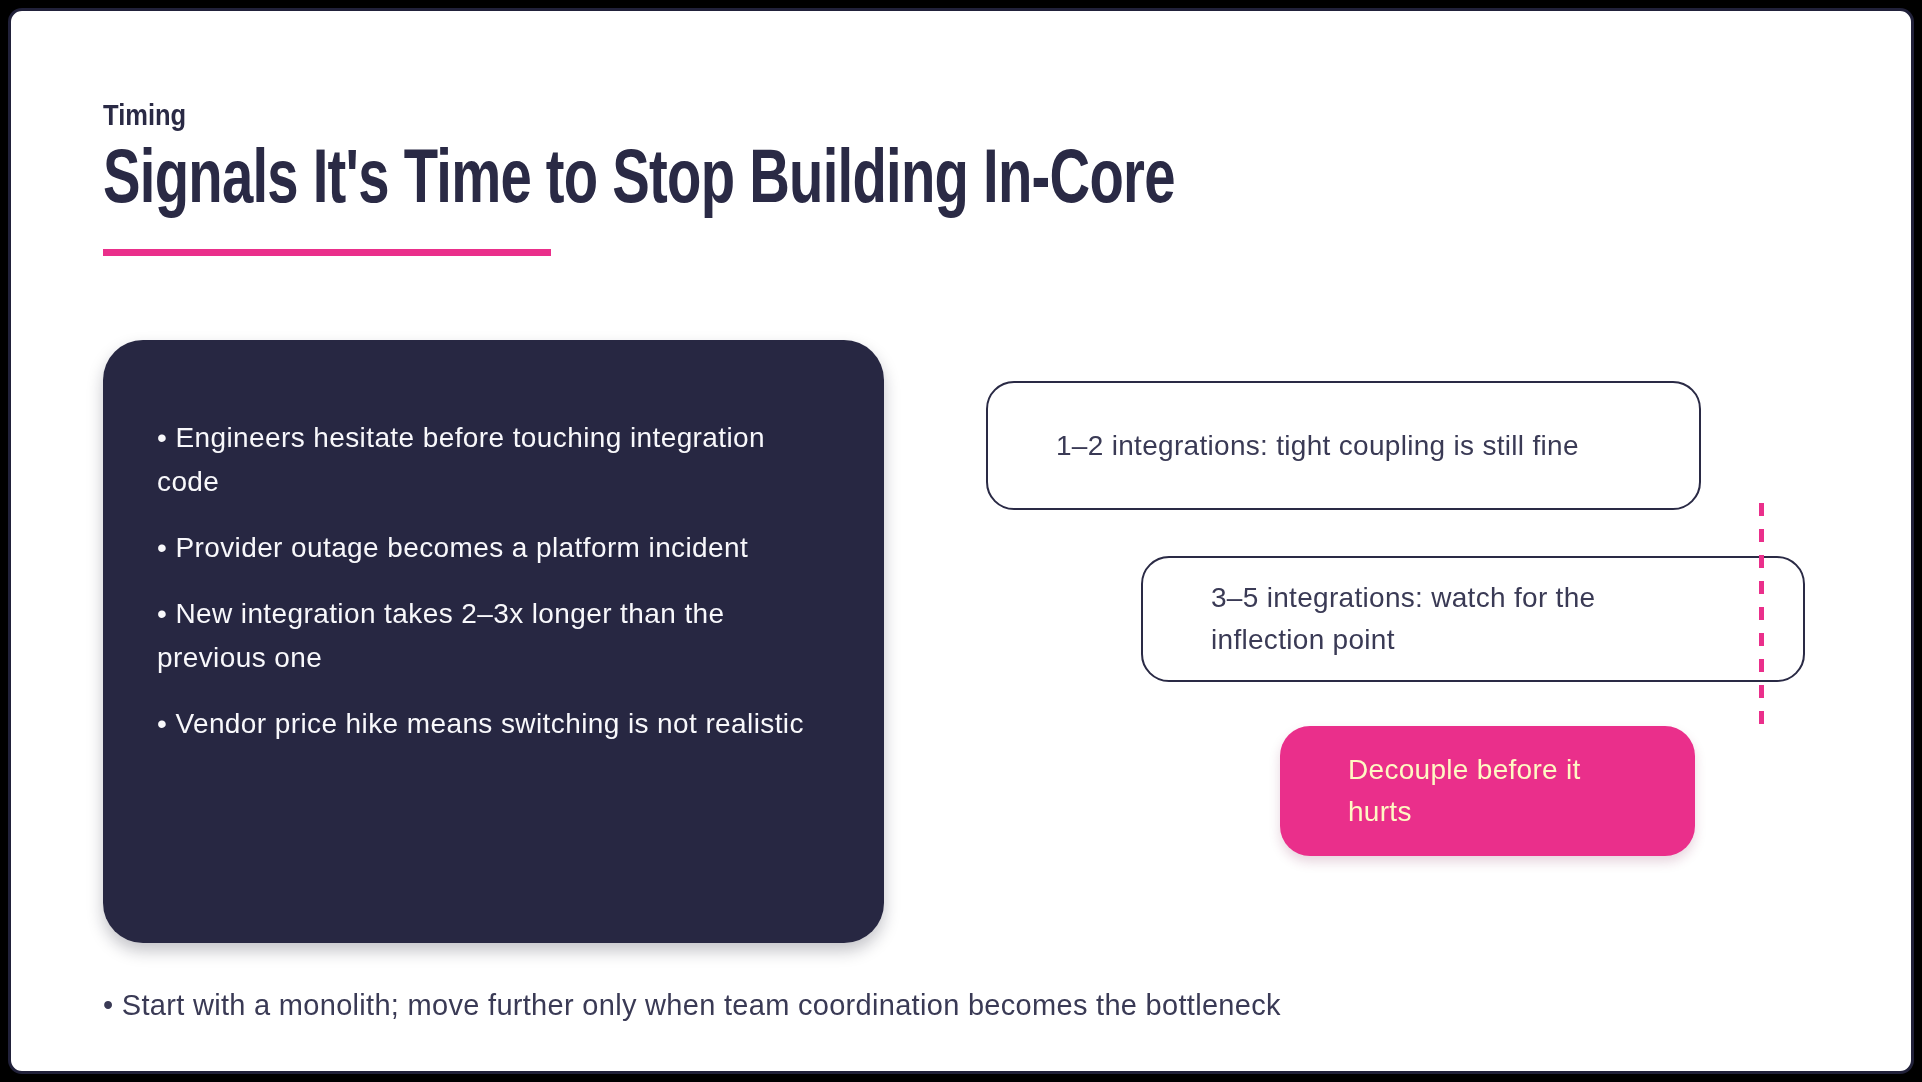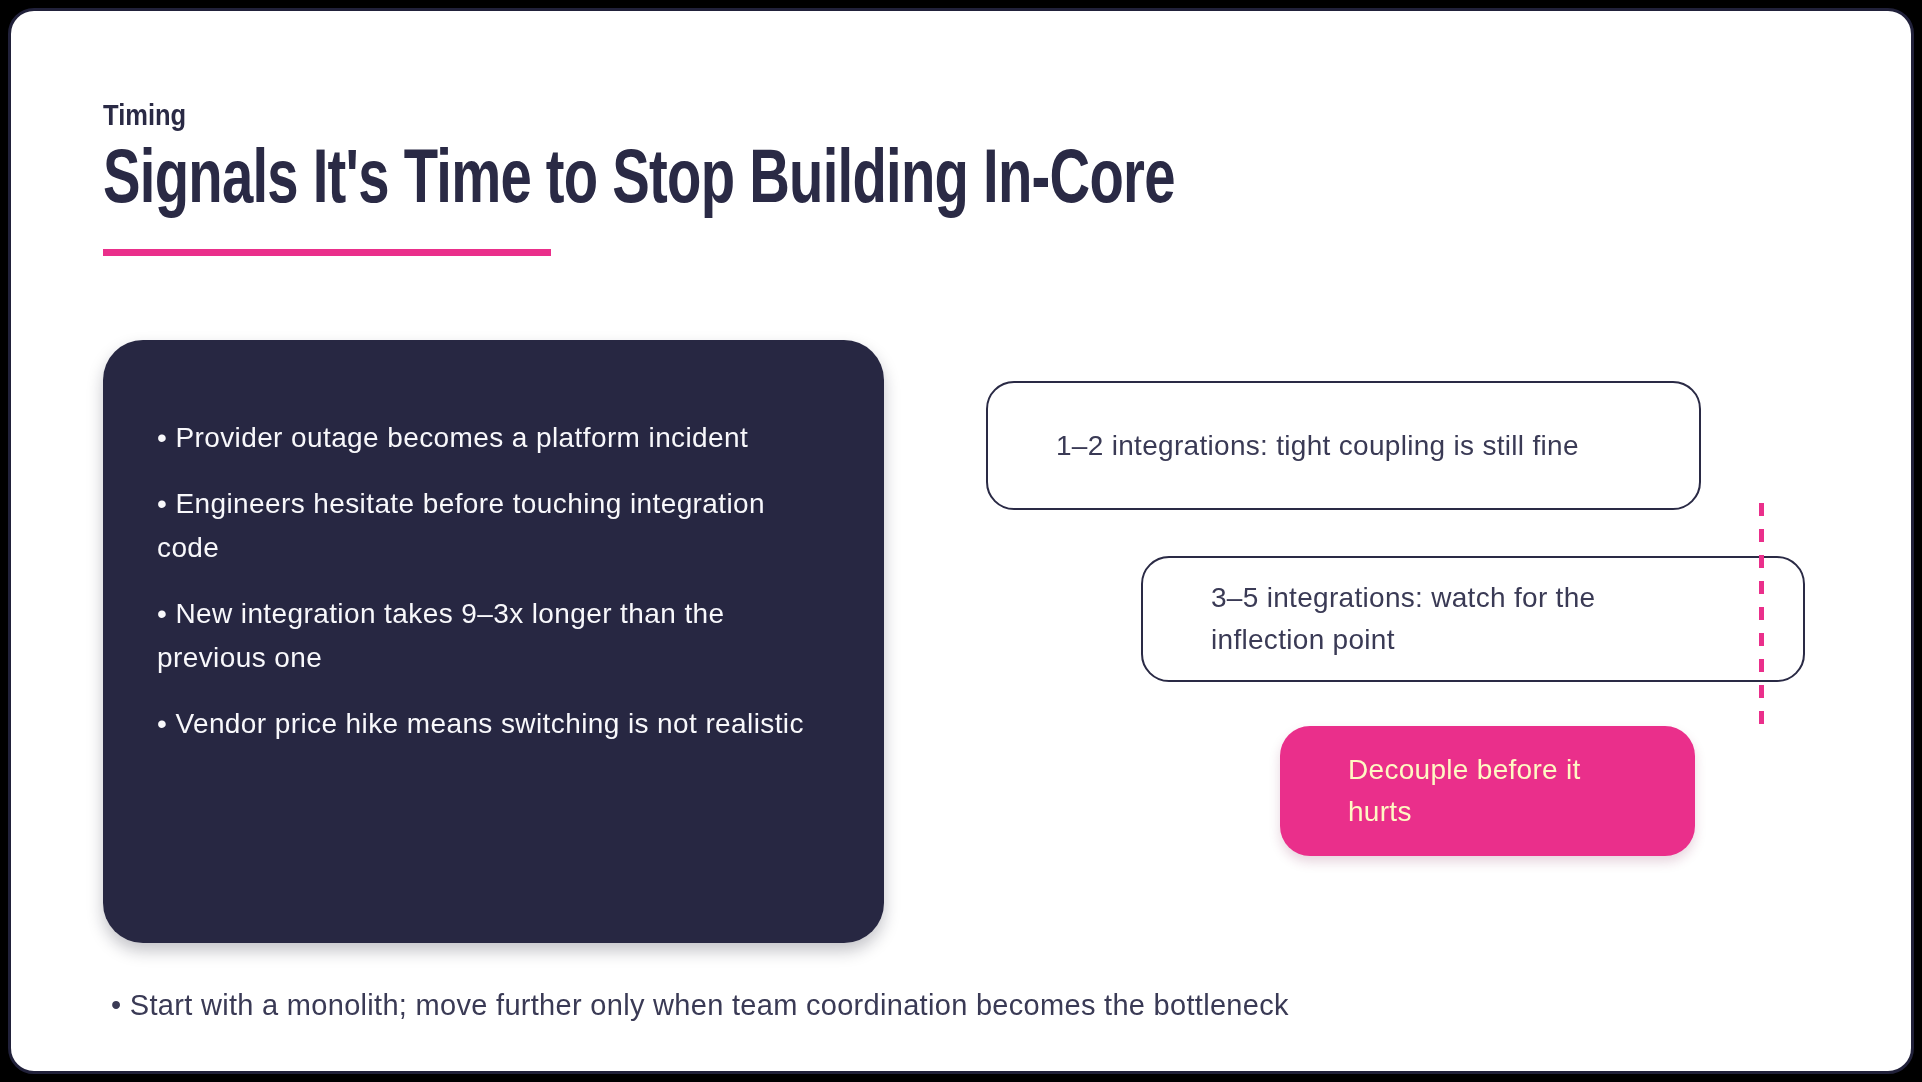--- a/index.html
+++ b/index.html
@@ -16,21 +16,21 @@
   body{
     background:var(--page-bg);
     font-family:"Liberation Sans","DejaVu Sans",sans-serif;
     position:relative;
   }
   .slide{
     position:absolute;
     inset:8px;
     background:var(--slide-bg);
     border:3px solid #21213A;
-    border-radius:26px;
+    border-radius:14px;
   }
   .kicker{
     position:absolute;
     left:92px; top:88px;
     font-size:29px;
     font-weight:700;
     color:var(--navy);
     transform:scaleX(0.88);
     transform-origin:left center;
     white-space:nowrap;
@@ -100,44 +100,44 @@
     left:1748px; top:492px;
     width:5px; height:225px;
     background:repeating-linear-gradient(
       to bottom,
       var(--accent-pink) 0px, var(--accent-pink) 13px,
       transparent 13px, transparent 26px
     );
   }
   .footer-note{
     position:absolute;
-    left:100px; top:972px;
+    left:92px; top:972px;
     font-size:29px;
     line-height:44px;
     letter-spacing:0.3px;
     color:var(--body-text);
     white-space:nowrap;
   }
 </style>
 </head>
 <body>
 
 <div class="slide">
 
   <div class="kicker">Timing</div>
 
   <h1 class="title">Signals It's Time to Stop Building In-Core</h1>
 
   <div class="title-underline"></div>
 
   <div class="signals-card">
-    <div class="bullet">• Provider outage becomes a platform incident</div>
     <div class="bullet">• Engineers hesitate before touching integration
 code</div>
-    <div class="bullet">• New integration takes 9–3x longer than the
+    <div class="bullet">• Provider outage becomes a platform incident</div>
+    <div class="bullet">• New integration takes 2–3x longer than the
 previous one</div>
     <div class="bullet">• Vendor price hike means switching is not realistic</div>
   </div>
 
   <div class="stage-box stage-1">
     <span class="label">1–2 integrations: tight coupling is still fine</span>
   </div>
 
   <div class="stage-box stage-2">
     <span class="label">3–5 integrations: watch for the

